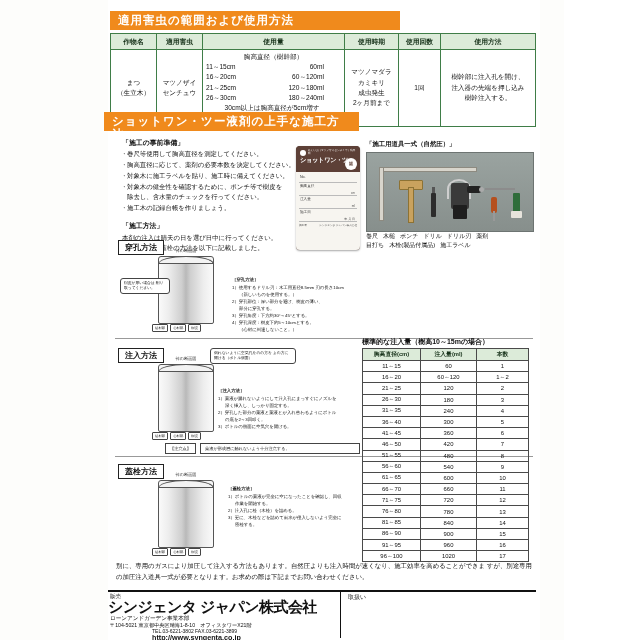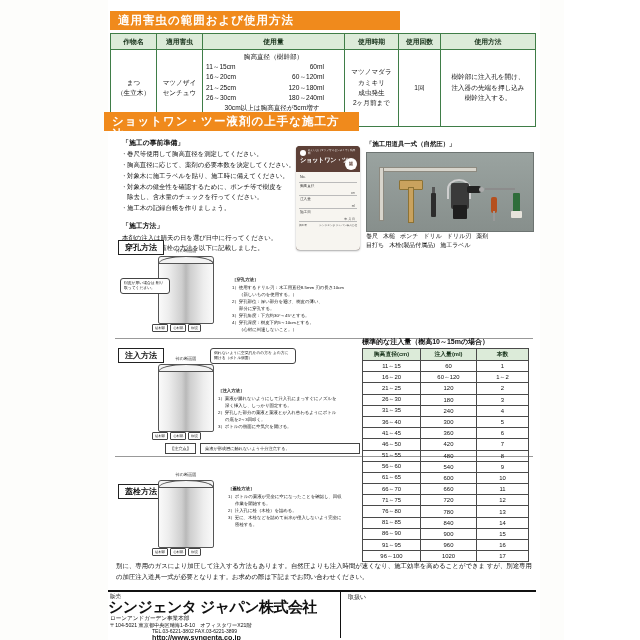--- a/index.html
+++ b/index.html
@@ -431,21 +431,21 @@
    </span>
  </div>
  <div class="note-bar" style="left:165px;top:443px;">
    <span>【注意点】</span>
  </div>
  <div class="note-bar" style="left:200px;top:443px;width:150px;">
    <span>薬液が形成層に触れないよう十分注意する。</span>
  </div>
  <div class="hrule" style="top:456px;"></div>
 
- <div class="method" style="top:480px;">
+ <div class="method" style="top:460px;">
    <span class="m-title">蓋栓方法</span>
  </div>
  <div class="trunk-wrap" style="left:158px;top:480px;">
    <span class="trunk-lbl">幹の断面図</span>
    <div class="trunk"></div>
    <div class="feet" style="left:-6px;top:68px;">
      <span class="foot">辺材部</span>
      <span class="foot">心材部</span>
      <span class="foot">樹皮</span>
    </div>

